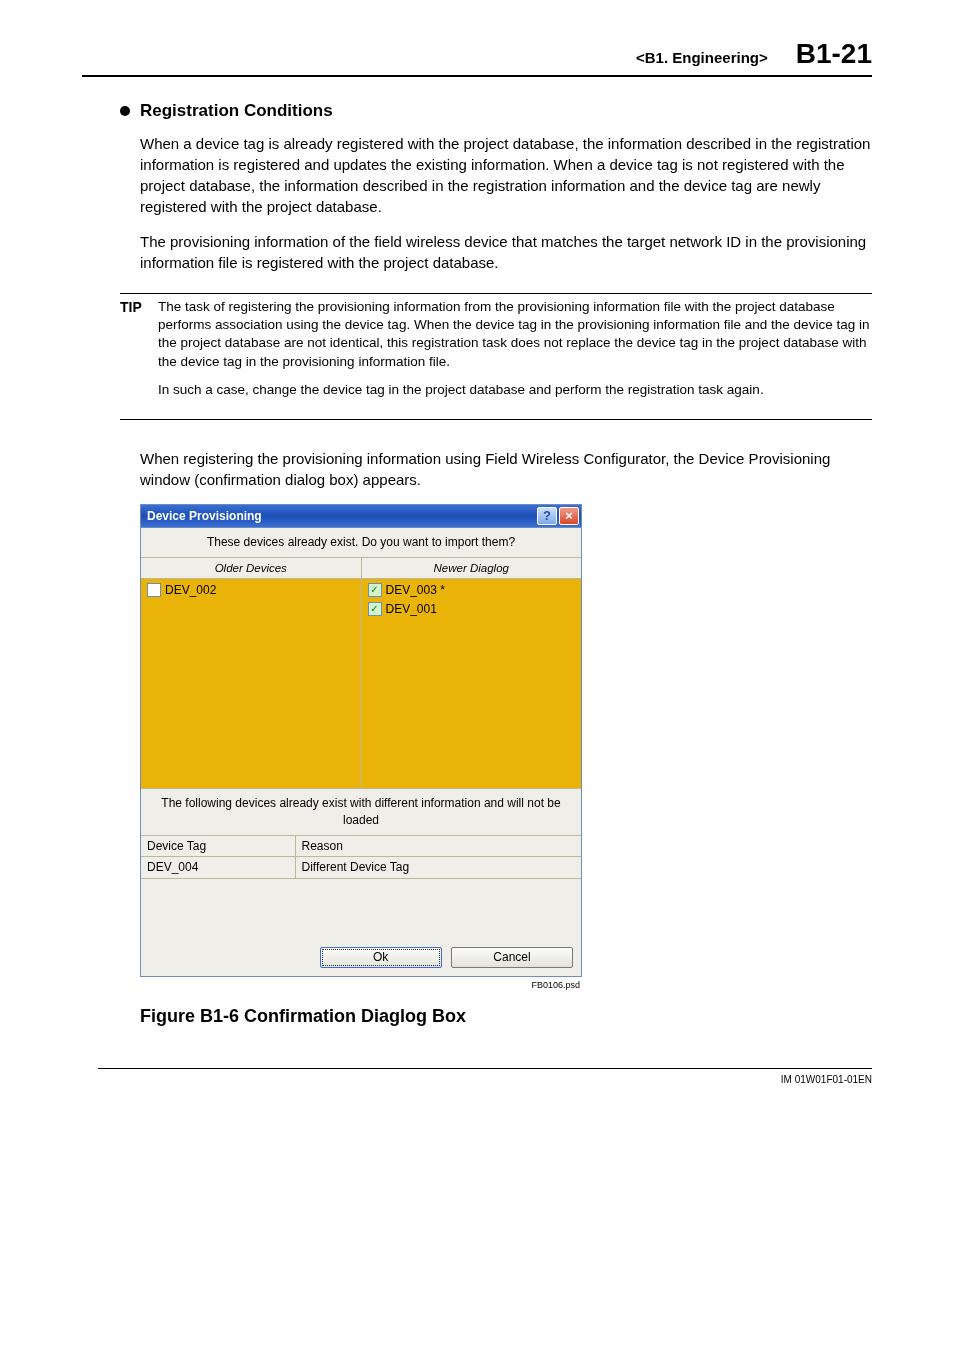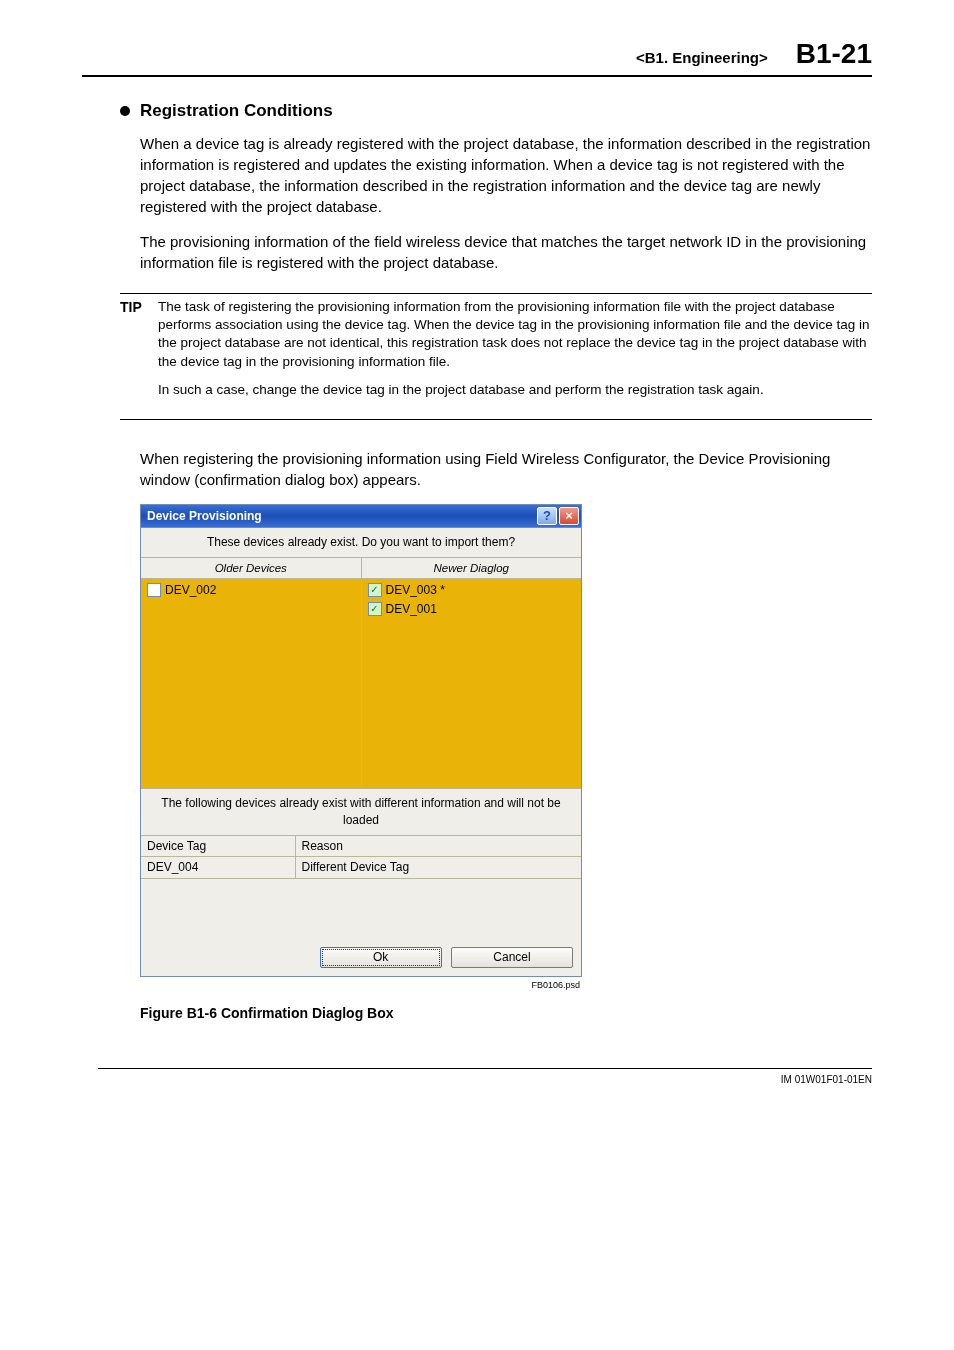--- a/index.html
+++ b/index.html
@@ -196,21 +196,21 @@
     outline-offset: -3px;
     border: 1px solid #3a6fd8;
   }
   .fig-file {
     width: 440px;
     text-align: right;
     font-size: 9px;
     margin: 2px 0 6px 0;
   }
   .fig-cap {
-    font-size: 14px;
+    font-size: 18px;
     font-weight: bold;
     margin-top: 12px;
   }
   .footer {
     position: absolute;
     bottom: 46px;
     left: 98px;
     right: 82px;
     border-top: 1px solid #000;
     text-align: right;

